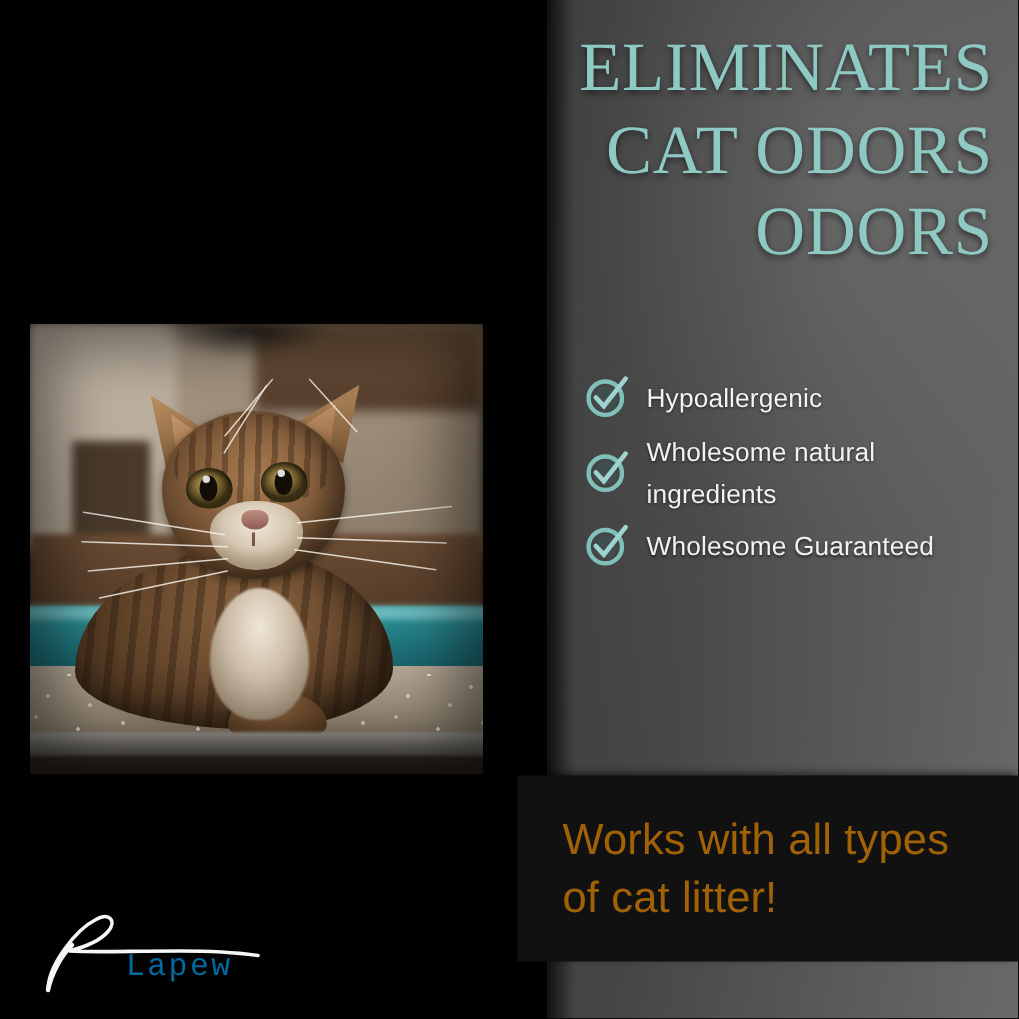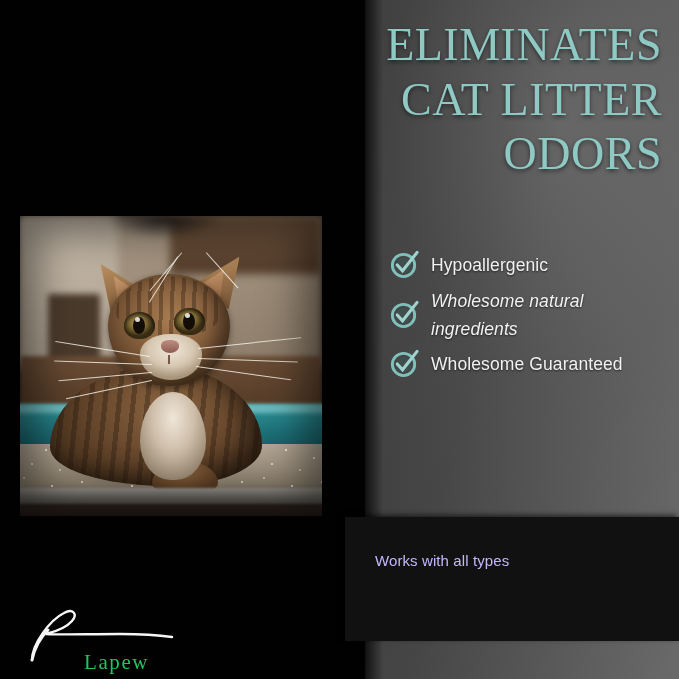--- a/index.html
+++ b/index.html
@@ -30,30 +30,30 @@
   }
   .headline div{white-space:nowrap;}
   
   .features{position:absolute;left:389px;top:250px;width:280px;}
   .feat{display:flex;align-items:center;margin-bottom:6px;}
   .feat .ico{width:31px;height:31px;flex:0 0 31px;margin-right:11px;position:relative;top:-1px;}
   .feat .txt{
     color:#f2f2f2;font-size:17.5px;line-height:29px;
     letter-spacing:.1px;text-shadow:0 1px 2px rgba(0,0,0,.6);
   }
-  .feat.two .txt{line-height:28px;font-style:italic;}
+  .feat.two .txt{line-height:28px;}
   
   .banner{
     position:absolute;left:345px;top:517px;width:334px;height:124px;
     background:#111112;
     box-shadow:-2px -2px 5px rgba(0,0,0,.6);
   }
   .banner .btxt{
     position:absolute;left:30px;top:24px;width:280px;
-    color:#c4b5fd;font-size:15px;line-height:39px;letter-spacing:.1px;
+    color:#a16207;font-size:29px;line-height:39px;letter-spacing:.1px;
   }
   
   .photo{
     position:absolute;left:20px;top:216px;width:302px;height:300px;
     overflow:hidden;background:#2a2018;
   }
   .ph-bgwall{position:absolute;left:0;top:0;width:302px;height:152px;
     background:linear-gradient(170deg,#b9a894 0%,#a0907c 40%,#8a7a68 100%);
     filter:blur(3px);}
   .ph-bgwall2{position:absolute;left:0;top:0;width:98px;height:148px;
@@ -144,22 +144,22 @@
     background:radial-gradient(60% 70% at 45% 25%, #8a6440 0%, #55391f 100%);
     border-radius:44% 44% 50% 50% / 62% 62% 38% 38%;}
   .kit-shade{position:absolute;left:24px;top:232px;width:230px;height:48px;
     background:radial-gradient(55% 90% at 45% 20%, rgba(0,0,0,.55), rgba(0,0,0,0) 72%);filter:blur(3px);}
   .ph-vig{position:absolute;left:0;top:0;width:302px;height:300px;
     box-shadow:inset 0 0 42px 18px rgba(0,0,0,.5);}
   
   .logo{position:absolute;left:24px;top:604px;width:170px;height:62px;}
   .logo .word{
     position:absolute;left:60px;top:30px;
-    font-family:Liberation Serif, serif;color:#22c55e;
-    font-size:21px;letter-spacing:1.6px;margin-top:16px;
+    font-family:Liberation Mono, monospace;color:#0369a1;
+    font-size:21px;letter-spacing:1.6px;
   }
 </style>
 </head>
 <body>
 
 <div id="stage">
 
   <div class="bg-black"></div>
   <div class="bg-gray"></div>
   <div class="bg-gray-shadow"></div>
@@ -215,21 +215,21 @@
       <div class="whisk r" style="left:186px;top:36px;width:48px;transform:rotate(48deg)"></div>
     </div>
 
     <div class="lb-tray"></div>
     <div class="lb-tray2"></div>
     <div class="ph-vig"></div>
   </div>
 
   <div class="headline">
     <div>ELIMINATES</div>
-    <div>CAT LITTER</div>
+    <div>CAT ODORS</div>
     <div>ODORS</div>
   </div>
 
   <div class="features">
 
     <div class="feat">
       <span class="ico">
         <svg viewBox="0 0 32 32" width="31" height="31">
           <circle cx="15" cy="17" r="11.5" fill="none" stroke="#7fc0bb" stroke-width="3"></circle>
           <circle cx="15" cy="17" r="8" fill="#3e5655" opacity=".55"></circle>
@@ -263,20 +263,21 @@
         </svg>
       </span>
       <span class="txt">Wholesome Guaranteed</span>
     </div>
 
   </div>
 
   <div class="banner">
     <div class="btxt">
       <span>Works with all types</span><br>
+      <span>of cat litter!</span>
     </div>
   </div>
 
   <div class="logo">
     <svg width="170" height="62" viewBox="0 0 170 62">
       <path d="M8 56 C8 40, 26 16, 40 9 C49 4, 54 10, 48 17 C42 24, 30 28, 22 30 C40 31, 62 30, 96 30 C118 30, 134 31, 148 33" fill="none" stroke="#f6f6f6" stroke-width="2.4" stroke-linecap="round"></path>
       <path d="M8 56 C10 46, 16 34, 24 26" fill="none" stroke="#f6f6f6" stroke-width="3" stroke-linecap="round"></path>
     </svg>
     <span class="word">Lapew</span>
   </div>

